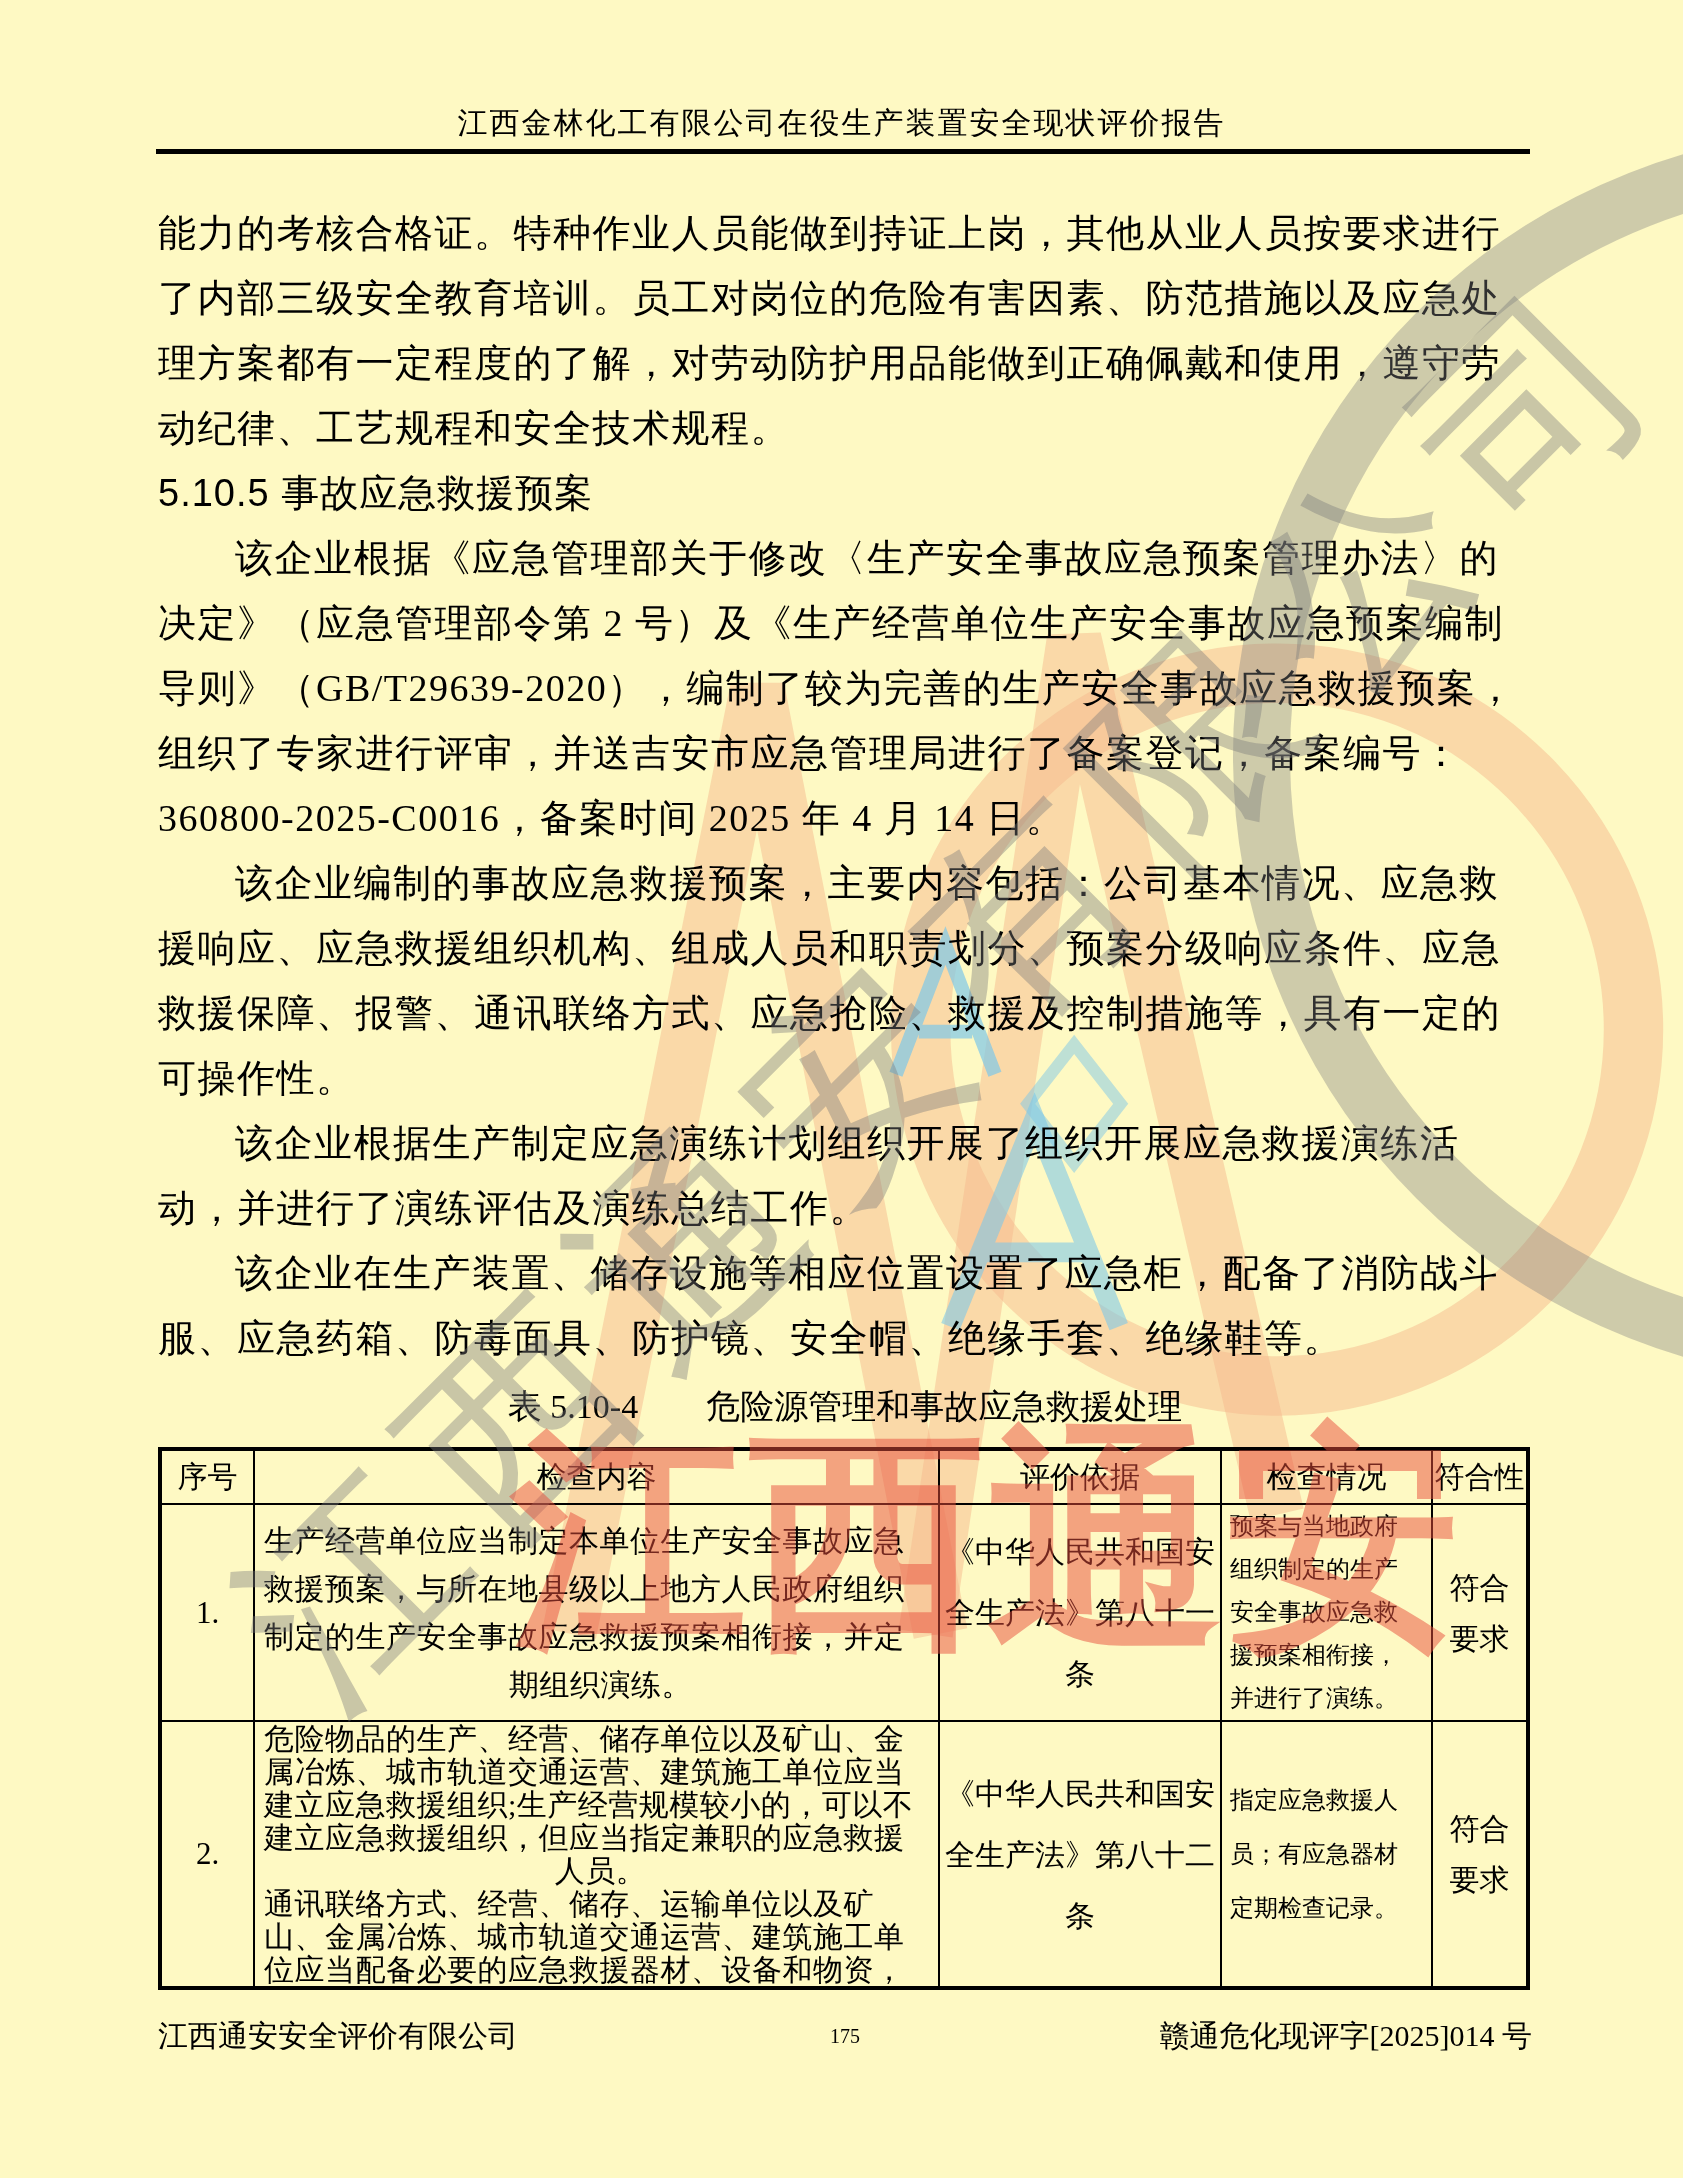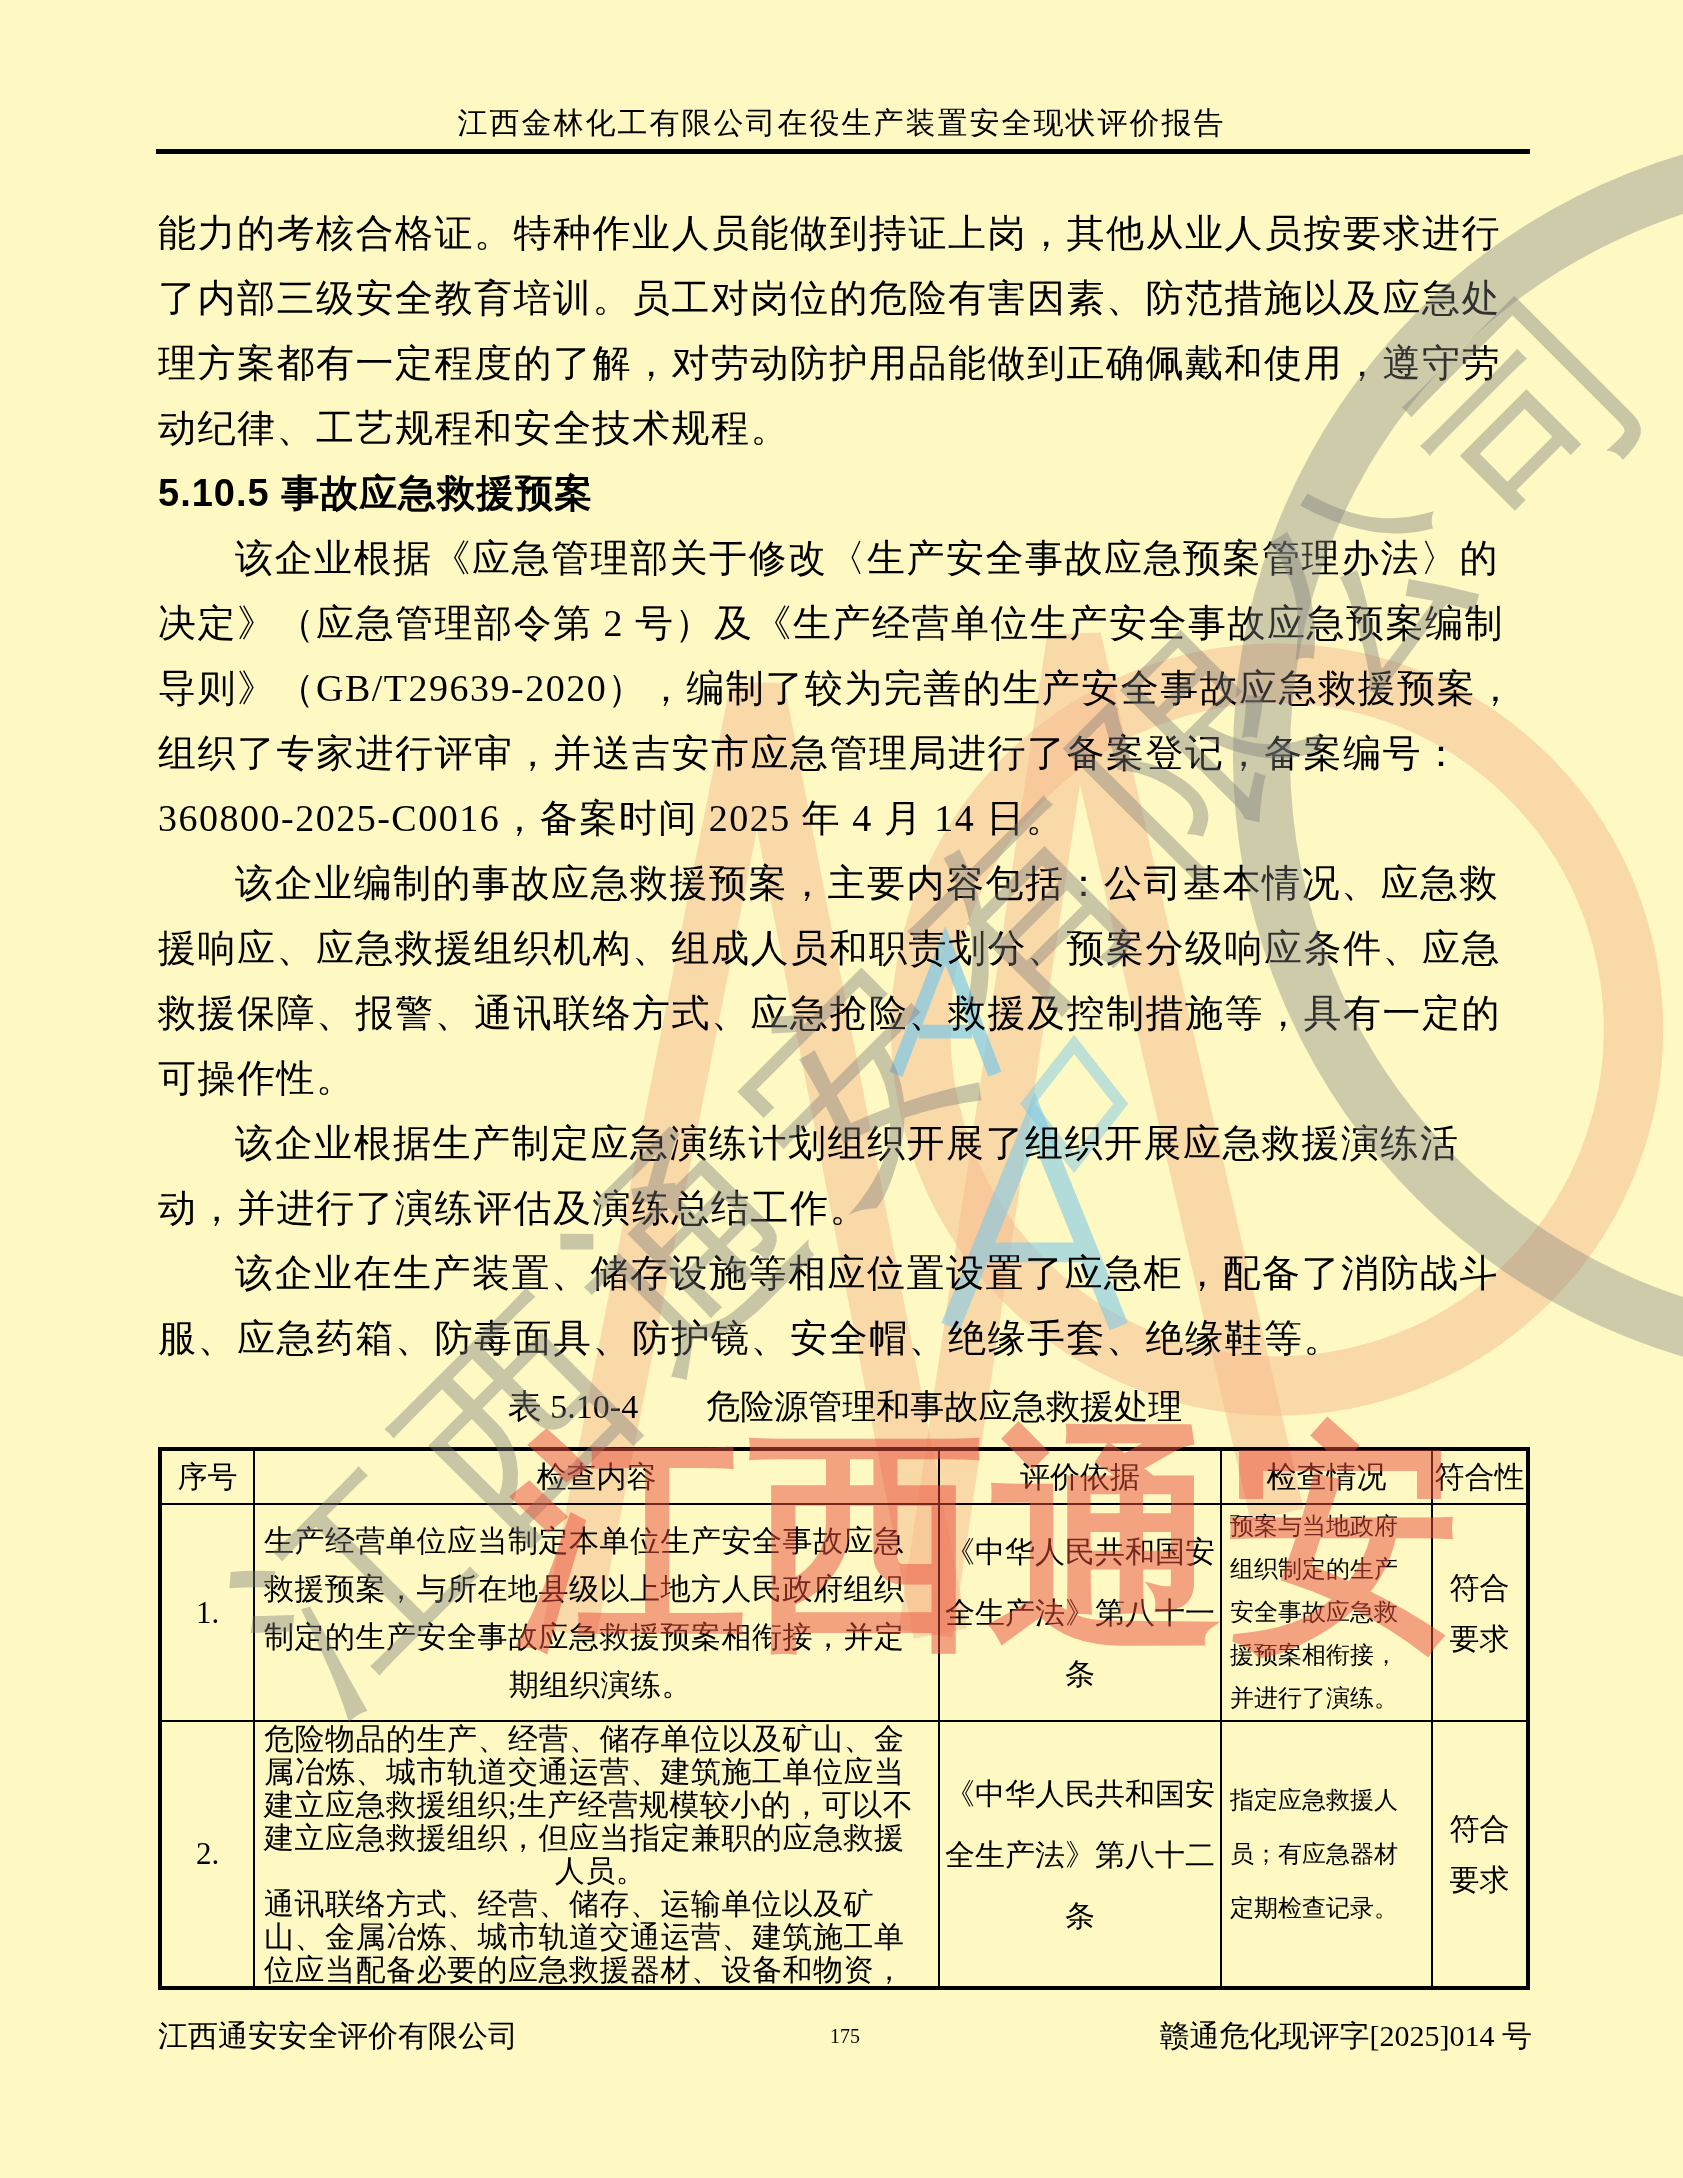--- a/index.html
+++ b/index.html
@@ -14,21 +14,21 @@
 
   
   .doc-title{position:absolute;top:103px;left:0;width:100%;text-align:center;
     font-size:30px;letter-spacing:2px;white-space:nowrap;}
   .head-rule{position:absolute;top:149px;left:156px;width:1374px;height:5px;background:#000;}
 
   
   .body-block{position:absolute;top:201px;left:158px;width:1374px;}
   .bl{height:65px;line-height:65px;font-size:38px;letter-spacing:1.5px;white-space:nowrap;}
   .bl.ind{padding-left:77px;}
-  .bl.head{font-family:"Liberation Sans","DejaVu Sans",sans-serif;font-weight:bold;letter-spacing:1px;}
+  .bl.head{font-family:"Liberation Sans","DejaVu Sans",sans-serif;font-weight:normal;letter-spacing:1px;}
 
   
   .tbl-caption{position:absolute;top:1384px;left:158px;width:1374px;text-align:center;
     font-size:34px;white-space:pre;}
 
   
   table.chk{position:absolute;top:1447px;left:158px;width:1371px;border-collapse:collapse;
     table-layout:fixed;}
   table.chk td,table.chk th{border:2px solid #000;padding:0;font-weight:normal;vertical-align:middle;}
   table.chk{border:4px solid #000;}

